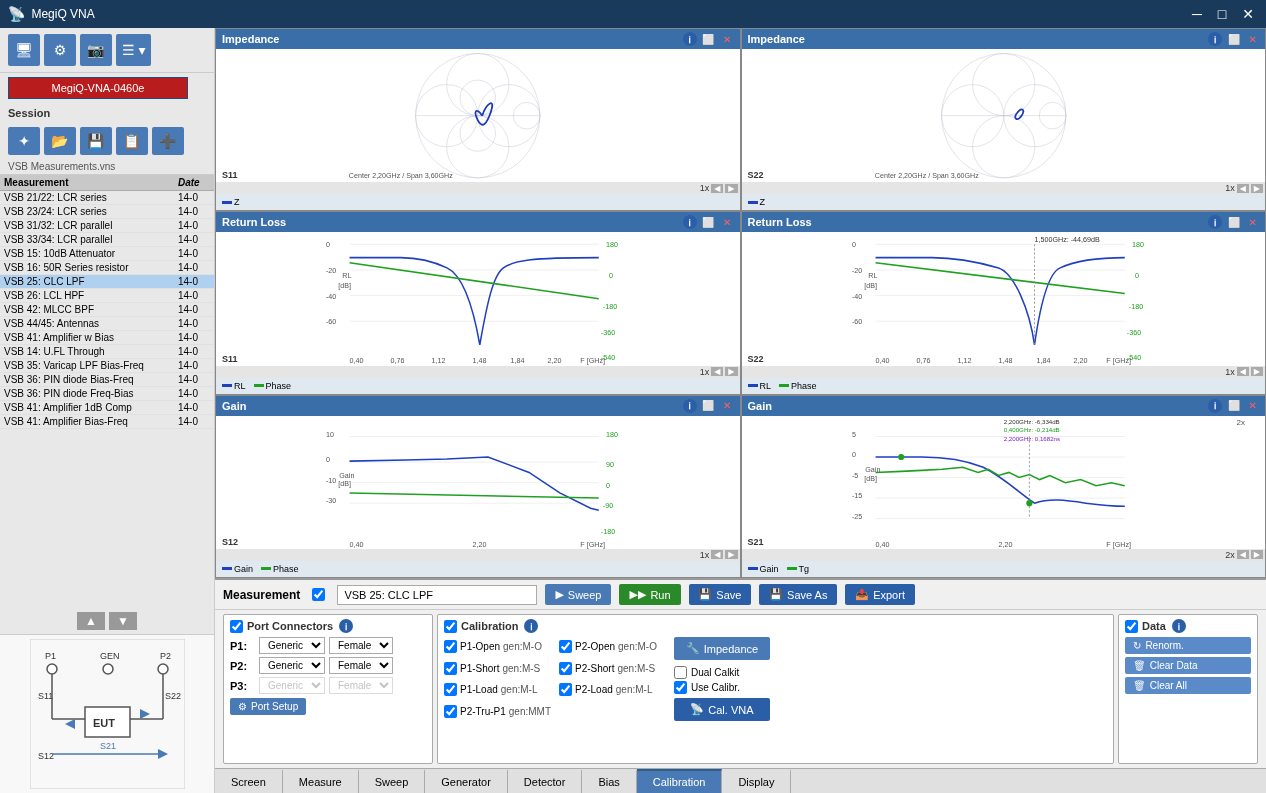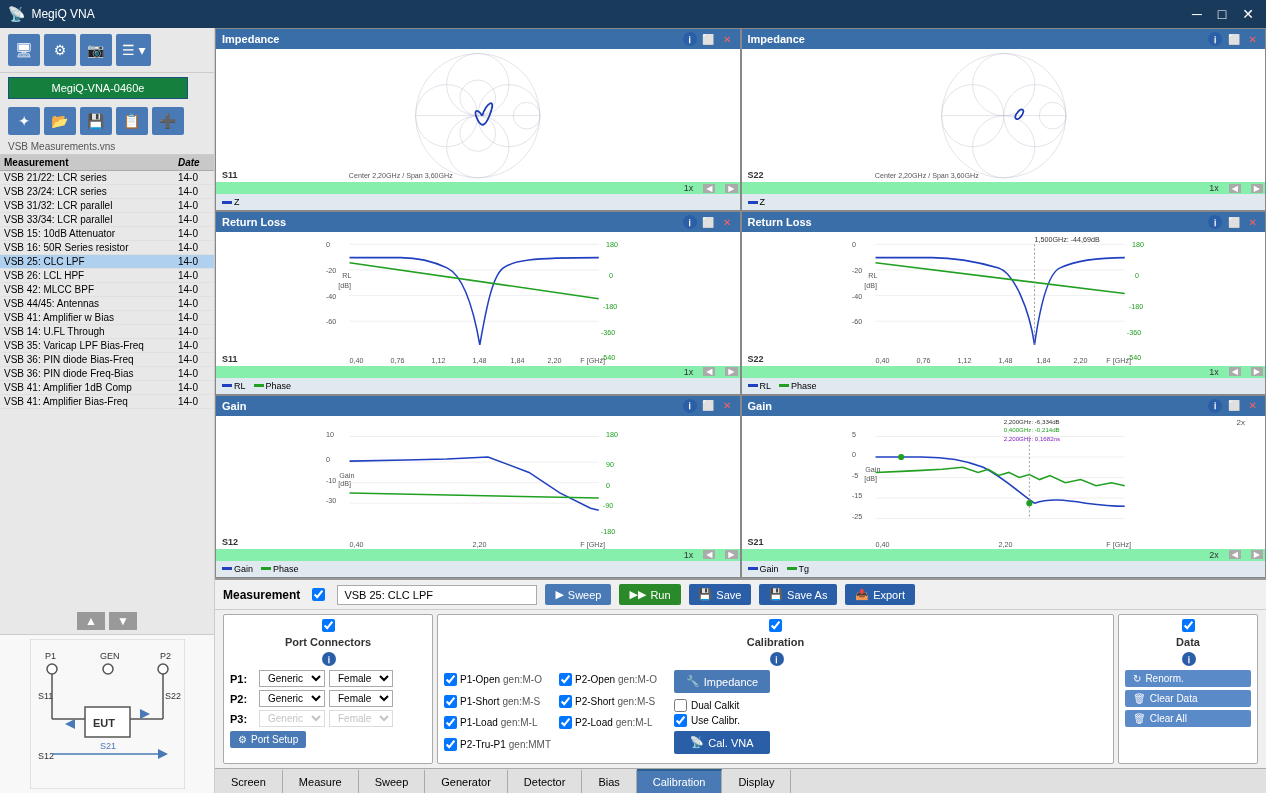--- a/index.html
+++ b/index.html
@@ -11,21 +11,21 @@
     #titlebar .win-controls { display: flex; gap: 8px; }
     #titlebar .win-btn { color: white; font-size: 14px; cursor: pointer; padding: 0 4px; }
     
     
     #main { display: flex; height: calc(793px - 28px); }
     
     
     #sidebar { width: 215px; background: #e8e8e8; border-right: 1px solid #ccc; display: flex; flex-direction: column; flex-shrink: 0; }
     #toolbar { display: flex; align-items: center; gap: 4px; padding: 6px 8px; background: #e8e8e8; border-bottom: 1px solid #ccc; }
     #toolbar .tool-btn { width: 32px; height: 32px; background: #4a7ab5; border: none; cursor: pointer; display: flex; align-items: center; justify-content: center; color: white; font-size: 14px; border-radius: 2px; }
-    #device-btn { background: #15803d; color: white; border: 1px solid #1a4f7f; padding: 4px 8px; font-size: 11px; cursor: pointer; width: 180px; margin: 4px 8px; }
+    #device-btn { background: #b91c1c; color: white; border: 1px solid #1a4f7f; padding: 4px 8px; font-size: 11px; cursor: pointer; width: 180px; margin: 4px 8px; }
     #session-label { padding: 4px 8px; font-weight: bold; font-size: 11px; color: #333; }
     #session-toolbar { display: flex; gap: 4px; padding: 4px 8px; }
     #session-toolbar .sess-btn { width: 32px; height: 28px; background: #4a7ab5; border: none; cursor: pointer; color: white; border-radius: 2px; font-size: 14px; }
     #vsb-file { padding: 2px 8px; font-size: 10px; color: #555; border-bottom: 1px solid #ccc; }
     
     
     #meas-table { flex: 1; overflow-y: auto; }
     #meas-table table { width: 100%; border-collapse: collapse; font-size: 10px; }
     #meas-table table th { background: #c8c8c8; padding: 2px 4px; text-align: left; border-bottom: 1px solid #aaa; position: sticky; top: 0; }
     #meas-table table tr.selected { background: #b0d0f0; }
@@ -40,38 +40,38 @@
     #chart-grid { flex: 1; display: grid; grid-template-columns: 1fr 1fr; grid-template-rows: 1fr 1fr 1fr; overflow: hidden; }
     
     .chart-panel { border: 1px solid #888; background: white; display: flex; flex-direction: column; overflow: hidden; position: relative; }
     .chart-header { background: #3a6ea8; color: white; padding: 2px 6px; font-size: 11px; font-weight: bold; display: flex; align-items: center; justify-content: space-between; height: 20px; }
     .chart-header-right { display: flex; gap: 4px; align-items: center; }
     .chart-btn { background: none; border: none; color: white; cursor: pointer; font-size: 10px; padding: 0 2px; }
     .chart-body { flex: 1; position: relative; overflow: hidden; }
     .chart-footer { background: #e0e8f0; padding: 1px 6px; font-size: 9px; display: flex; gap: 8px; align-items: center; height: 16px; }
     .legend-item { display: flex; align-items: center; gap: 2px; }
     .legend-dot { width: 10px; height: 3px; display: inline-block; }
-    .chart-nav { display: flex; align-items: center; justify-content: flex-end; gap: 10px; background: #86efac; padding: 1px 2px; }
+    .chart-nav { display: flex; align-items: center; justify-content: flex-end; gap: 2px; background: #e5e5e5; padding: 1px 2px; }
     .chart-nav button { font-size: 8px; background: #aaa; border: none; cursor: pointer; padding: 0 3px; color: white; }
     .zoom-label { font-size: 9px; color: #333; }
     
     
     #bottom-section { height: 215px; background: #f0f0f0; border-top: 2px solid #999; display: flex; flex-direction: column; }
     #meas-row { display: flex; align-items: center; gap: 8px; padding: 4px 8px; background: #f0f0f0; border-bottom: 1px solid #ccc; }
     #meas-row .meas-label { font-weight: bold; font-size: 12px; }
     #meas-name-input { width: 200px; padding: 3px 6px; border: 1px solid #aaa; font-size: 11px; }
     .action-btn { display: flex; align-items: center; gap: 4px; padding: 4px 10px; background: #4a7ab5; color: white; border: none; cursor: pointer; font-size: 11px; border-radius: 2px; }
     .action-btn.green { background: #2a8a2a; }
     .action-btn.blue { background: #2a5fa8; }
     #megiq-logo { margin-left: auto; display: flex; align-items: center; gap: 4px; }
     
     
     #control-panels { display: flex; gap: 4px; padding: 4px 8px; flex: 1; }
     .control-panel { border: 1px solid #aaa; background: white; padding: 4px 6px; border-radius: 2px; }
-    .panel-header { display: flex; align-items: center; gap: 4px; font-weight: bold; font-size: 11px; margin-bottom: 4px; color: #333; flex-direction: column; }
+    .panel-header { display: flex; align-items: center; gap: 4px; font-weight: bold; font-size: 11px; margin-bottom: 4px; color: #333; }
     .panel-header input[type=checkbox] { margin: 0; }
     .panel-info { font-size: 10px; color: #666; cursor: pointer; margin-left: 2px; }
     
     
     #port-panel { width: 210px; }
     .port-row { display: flex; align-items: center; gap: 4px; margin-bottom: 3px; font-size: 11px; }
     .port-label { width: 25px; font-weight: bold; }
     .port-select { padding: 1px 4px; border: 1px solid #aaa; background: white; font-size: 10px; cursor: pointer; }
     .port-select.disabled { color: #aaa; border-color: #ccc; }
     .port-setup-btn { display: flex; align-items: center; gap: 4px; padding: 3px 8px; background: #4a7ab5; color: white; border: none; cursor: pointer; font-size: 10px; border-radius: 2px; margin-top: 4px; }
@@ -133,20 +133,21 @@
 
     <div id="toolbar">
       <button class="tool-btn">🖥</button>
       <button class="tool-btn">⚙</button>
       <button class="tool-btn">📷</button>
       <button class="tool-btn" style="width:auto;padding:0 6px;">☰ ▾</button>
     </div>
 
     <button id="device-btn">MegiQ-VNA-0460e</button>
 
+    <div id="session-label">Session</div>
     <div id="session-toolbar">
       <button class="sess-btn">✦</button>
       <button class="sess-btn">📂</button>
       <button class="sess-btn">💾</button>
       <button class="sess-btn">📋</button>
       <button class="sess-btn">➕</button>
     </div>
 
     <div id="vsb-file">VSB Measurements.vns</div>
 

